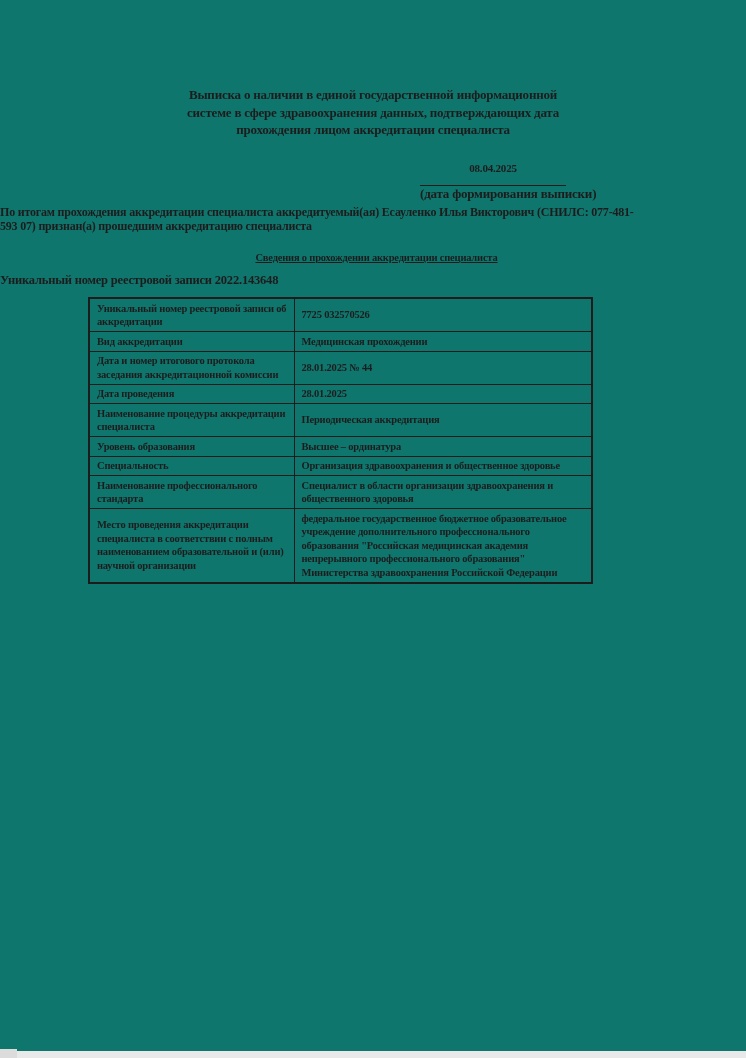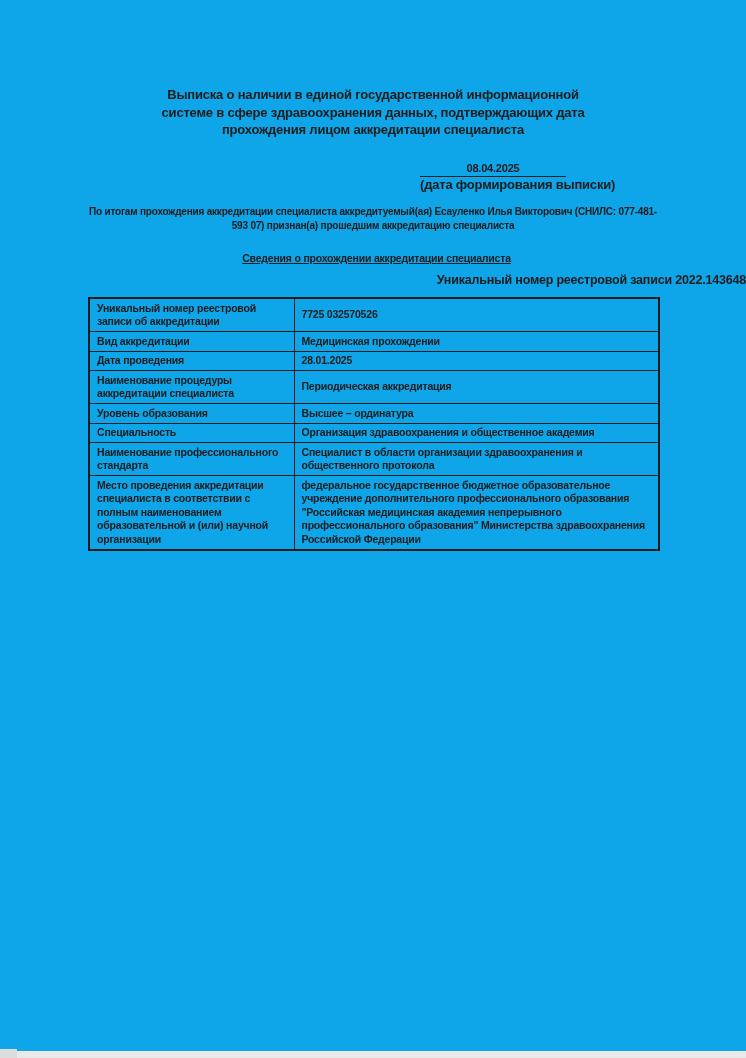--- a/index.html
+++ b/index.html
@@ -1,77 +1,76 @@
 <!DOCTYPE html>
 <html><head>
 <meta charset="utf-8">
 <style>
   html, body { margin: 0; padding: 0; background: #ffffff; }
   .page {
     position: relative;
     width: 746px;
     height: 1058px;
-    background: #0ea5e9;
+    background: #0f766e;
     overflow: hidden;
-    font-family: Liberation Sans, sans-serif;
+    font-family: Liberation Serif, serif;
     font-weight: 700;
     color: #1c1c1c;
     letter-spacing: -0.2px;
   }
   .doc-title {
     position: absolute;
     top: 86px; left: 0; right: 0;
     text-align: center;
     font-size: 13px;
     line-height: 17.5px;
   }
   .date-block {
     position: absolute;
     top: 162px; left: 420px;
     width: 146px;
     text-align: center;
   }
   .date-value {
     font-size: 11px;
     line-height: 13px;
-    padding-bottom: 1px;
+    padding-bottom: 10px;
     border-bottom: 1.5px solid #1c1c1c;
   }
   .date-caption {
     margin-top: 2px;
     font-size: 13px;
     line-height: 12px;
     white-space: nowrap;
   }
   .intro {
     position: absolute;
     top: 205px; left: 0; right: 0;
-    text-align: center;
-    font-size: 10px;
+    font-size: 12px;
     line-height: 14px;
   }
   .section-heading {
     position: absolute;
     top: 252px; left: 0; right: 0;
     text-align: center;
     font-size: 10.5px;
     text-decoration: underline;
     margin-left: 7px;
   }
   .registry-heading {
     position: absolute;
     top: 272px; left: 0; right: 0;
-    text-align: right;
+    text-align: left;
     font-size: 12.5px;
     line-height: 16px;
   }
   table.acc-table {
     position: absolute;
     top: 297px; left: 88px;
-    width: 572px;
+    width: 505px;
     border-collapse: collapse;
     table-layout: fixed;
     border: 2px solid #1c1c1c;
     font-size: 10.5px;
     line-height: 13.5px;
   }
   table.acc-table td {
     border: 1px solid #1c1c1c;
     padding: 2.5px 7px;
     vertical-align: middle;
@@ -126,38 +125,42 @@
     <tbody>
       <tr>
         <td>Уникальный номер реестровой записи об аккредитации</td>
         <td>7725 032570526</td>
       </tr>
       <tr>
         <td>Вид аккредитации</td>
         <td>Медицинская прохождении</td>
       </tr>
       <tr>
+        <td>Дата и номер итогового протокола заседания аккредитационной комиссии</td>
+        <td>28.01.2025 № 44</td>
+      </tr>
+      <tr>
         <td>Дата проведения</td>
         <td>28.01.2025</td>
       </tr>
       <tr>
         <td>Наименование процедуры аккредитации специалиста</td>
         <td>Периодическая аккредитация</td>
       </tr>
       <tr>
         <td>Уровень образования</td>
         <td>Высшее – ординатура</td>
       </tr>
       <tr>
         <td>Специальность</td>
-        <td>Организация здравоохранения и общественное академия</td>
+        <td>Организация здравоохранения и общественное здоровье</td>
       </tr>
       <tr>
         <td>Наименование профессионального стандарта</td>
-        <td>Специалист в области организации здравоохранения и общественного протокола</td>
+        <td>Специалист в области организации здравоохранения и общественного здоровья</td>
       </tr>
       <tr>
         <td>Место проведения аккредитации специалиста в соответствии с полным наименованием образовательной и (или) научной организации</td>
         <td>федеральное государственное бюджетное образовательное учреждение дополнительного профессионального образования "Российская медицинская академия непрерывного профессионального образования" Министерства здравоохранения Российской Федерации</td>
       </tr>
     </tbody>
   </table>
 
   <div class="scroll-track"></div>
   <div class="scroll-thumb"></div>

